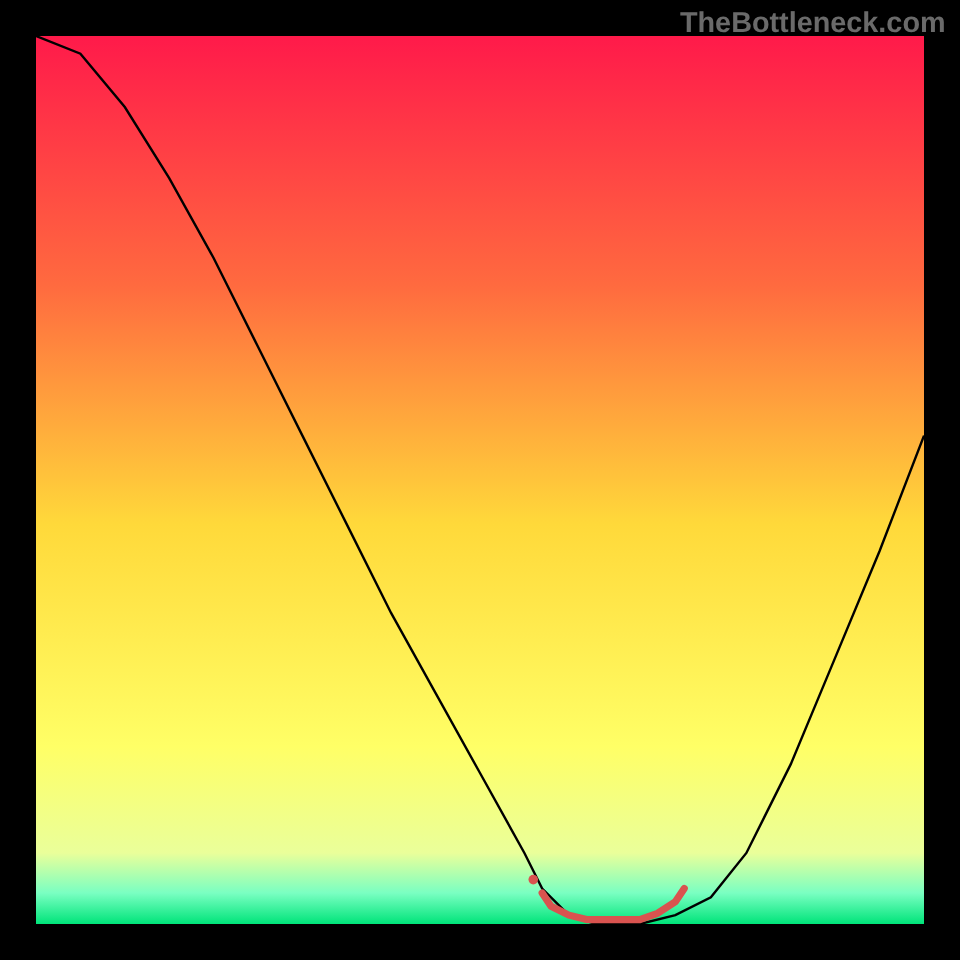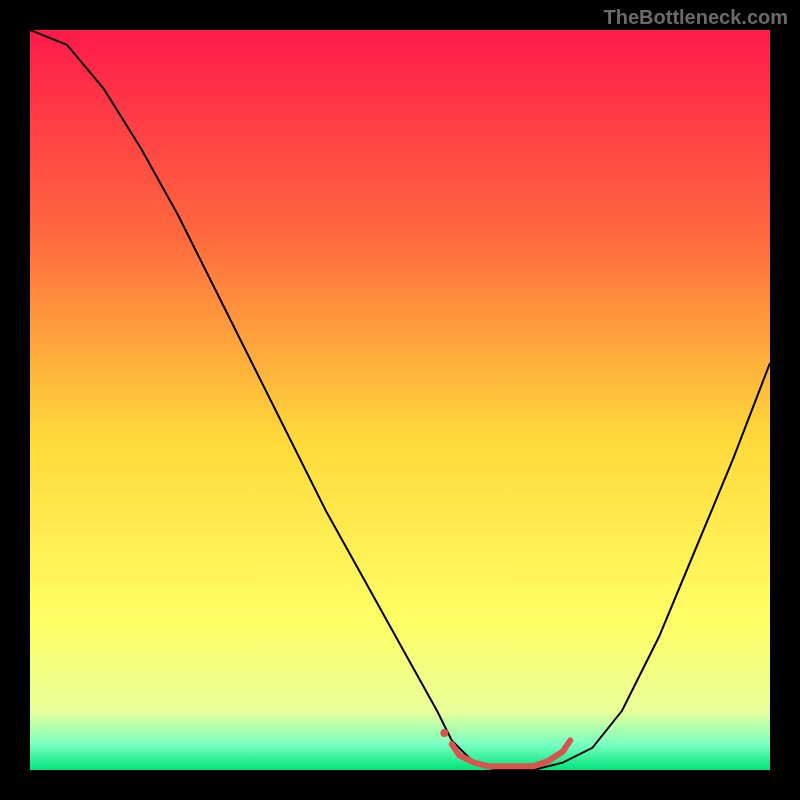--- a/index.html
+++ b/index.html
@@ -1,17 +1,17 @@
 <!DOCTYPE html>
 <html><head>
 <meta charset="utf-8">
 <style>
   * { margin: 0; padding: 0; box-sizing: border-box; }
   body { width: 800px; height: 800px; background: #000; position: relative; font-family: Arial, sans-serif; }
-  .watermark { position: absolute; top: 6px; right: 12px; color: #6a6a6a; font-size: 20px; font-weight: bold; z-index: 10; }
+  .watermark { position: absolute; top: 6px; right: 12px; color: #6a6a6a; font-size: 24px; font-weight: bold; z-index: 10; }
   .plot-area { position: absolute; left: 30px; top: 30px; width: 740px; height: 740px; overflow: hidden; }
   .gradient-bg { position: absolute; inset: 0; }
   svg.curves { position: absolute; inset: 0; width: 100%; height: 100%; }
 </style>
 </head>
 <body>
 
 <div class="watermark">TheBottleneck.com</div>
 
 <div class="plot-area">

